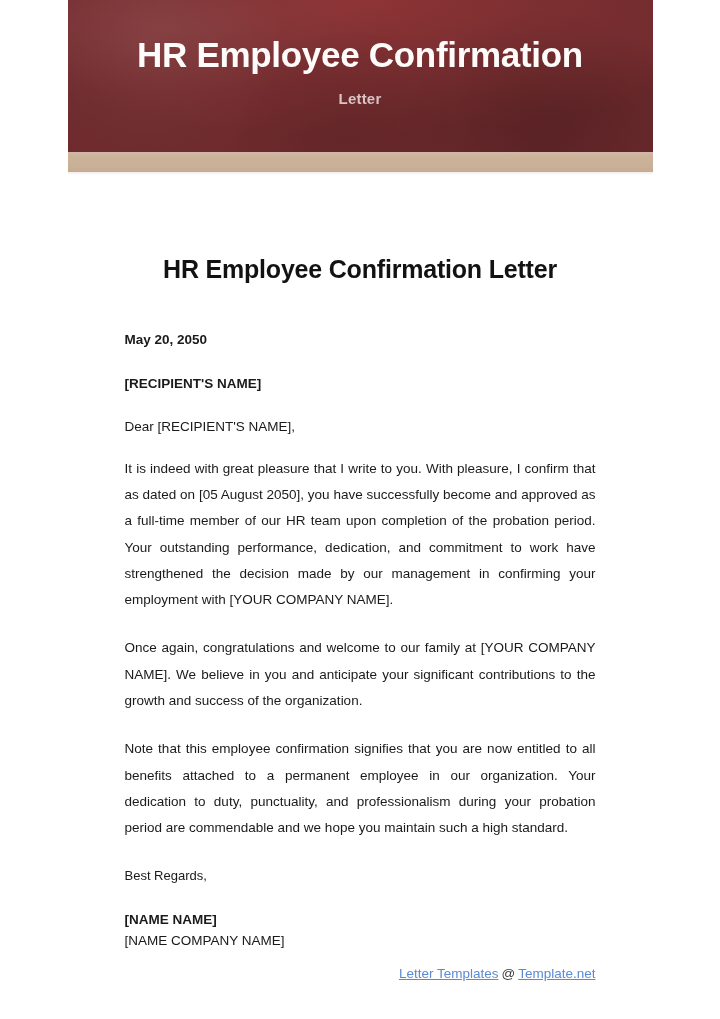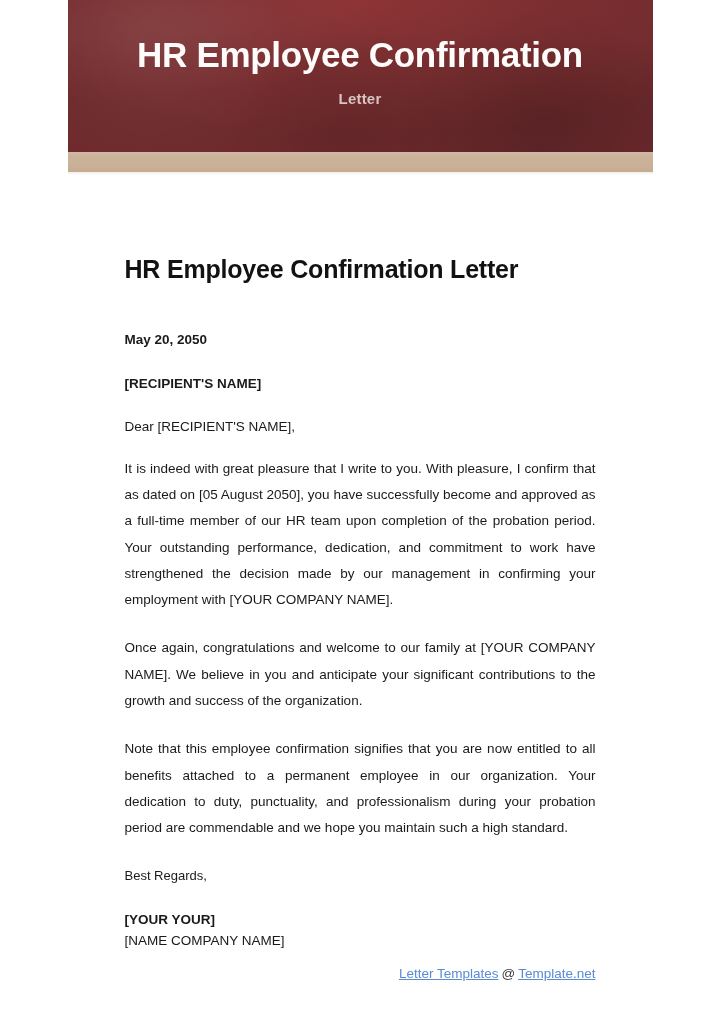--- a/index.html
+++ b/index.html
@@ -87,20 +87,21 @@
     background: linear-gradient(180deg, rgba(0,0,0,0.07) 0%, rgba(0,0,0,0) 100%);
   }
 
   
   .sheet {
     position: relative;
     padding: 0 57px;
     background: #ffffff;
   }
   .doc-title {
+    text-align: center;
     font-size: 25px;
     font-weight: bold;
     color: #121212;
     margin: 80px 0 0 0;
     letter-spacing: -0.2px;
   }
   .date-line {
     margin-top: 48px;
     font-size: 13.5px;
     font-weight: bold;
@@ -185,21 +186,21 @@
 
     <div class="salutation">Dear [RECIPIENT'S NAME],</div>
 
     <p class="para">It is indeed with great pleasure that I write to you. With pleasure, I confirm that as dated on [05 August 2050], you have successfully become and approved as a full-time member of our HR team upon completion of the probation period. Your outstanding performance, dedication, and commitment to work have strengthened the decision made by our management in confirming your employment with [YOUR COMPANY NAME].</p>
     <p class="para">Once again, congratulations and welcome to our family at [YOUR COMPANY NAME]. We believe in you and anticipate your significant contributions to the growth and success of the organization.</p>
     <p class="para">Note that this employee confirmation signifies that you are now entitled to all benefits attached to a permanent employee in our organization. Your dedication to duty, punctuality, and professionalism during your probation period are commendable and we hope you maintain such a high standard.</p>
 
     <div class="closing">Best Regards,</div>
 
     <div class="sign-block">
-      <div class="sign-name">[YOUR YOUR]</div>
+      <div class="sign-name">[NAME NAME]</div>
       <div class="sign-company">[NAME COMPANY NAME]</div>
     </div>
 
     <div class="footer">
       <a href="#">Letter Templates</a><span class="at">@</span><a href="#">Template.net</a>
     </div>
 
   </div>
 </div>
 

